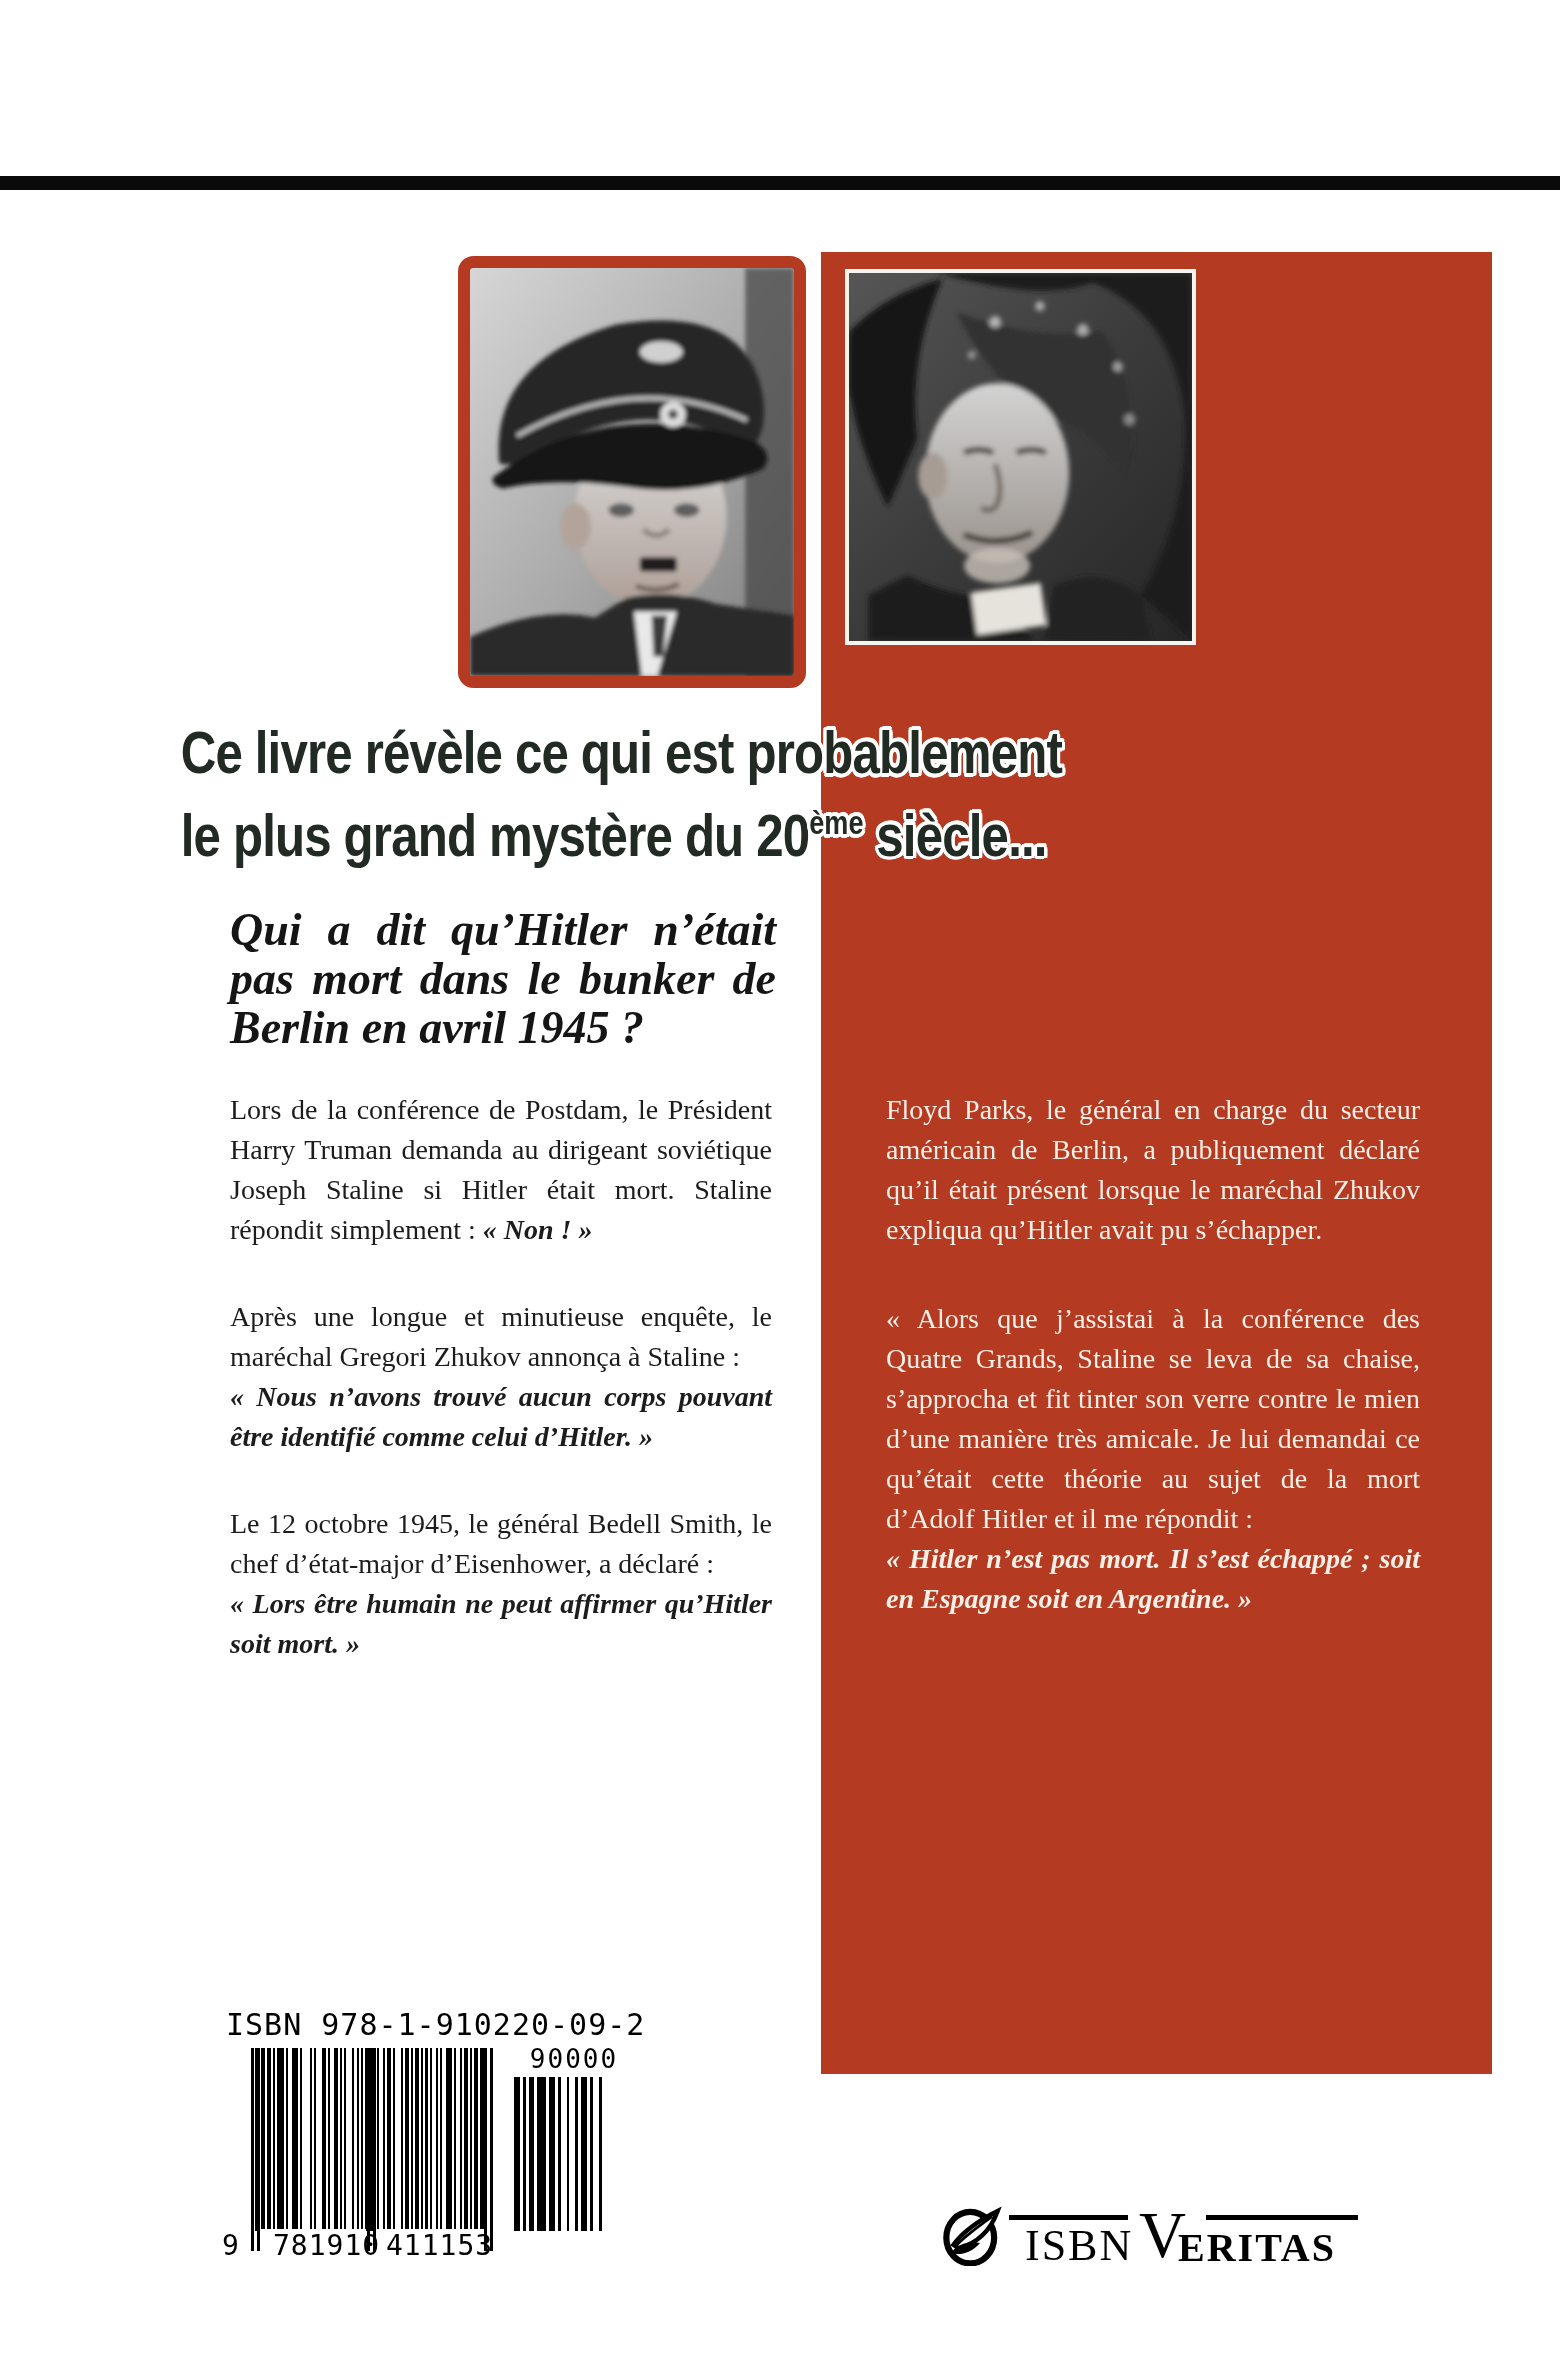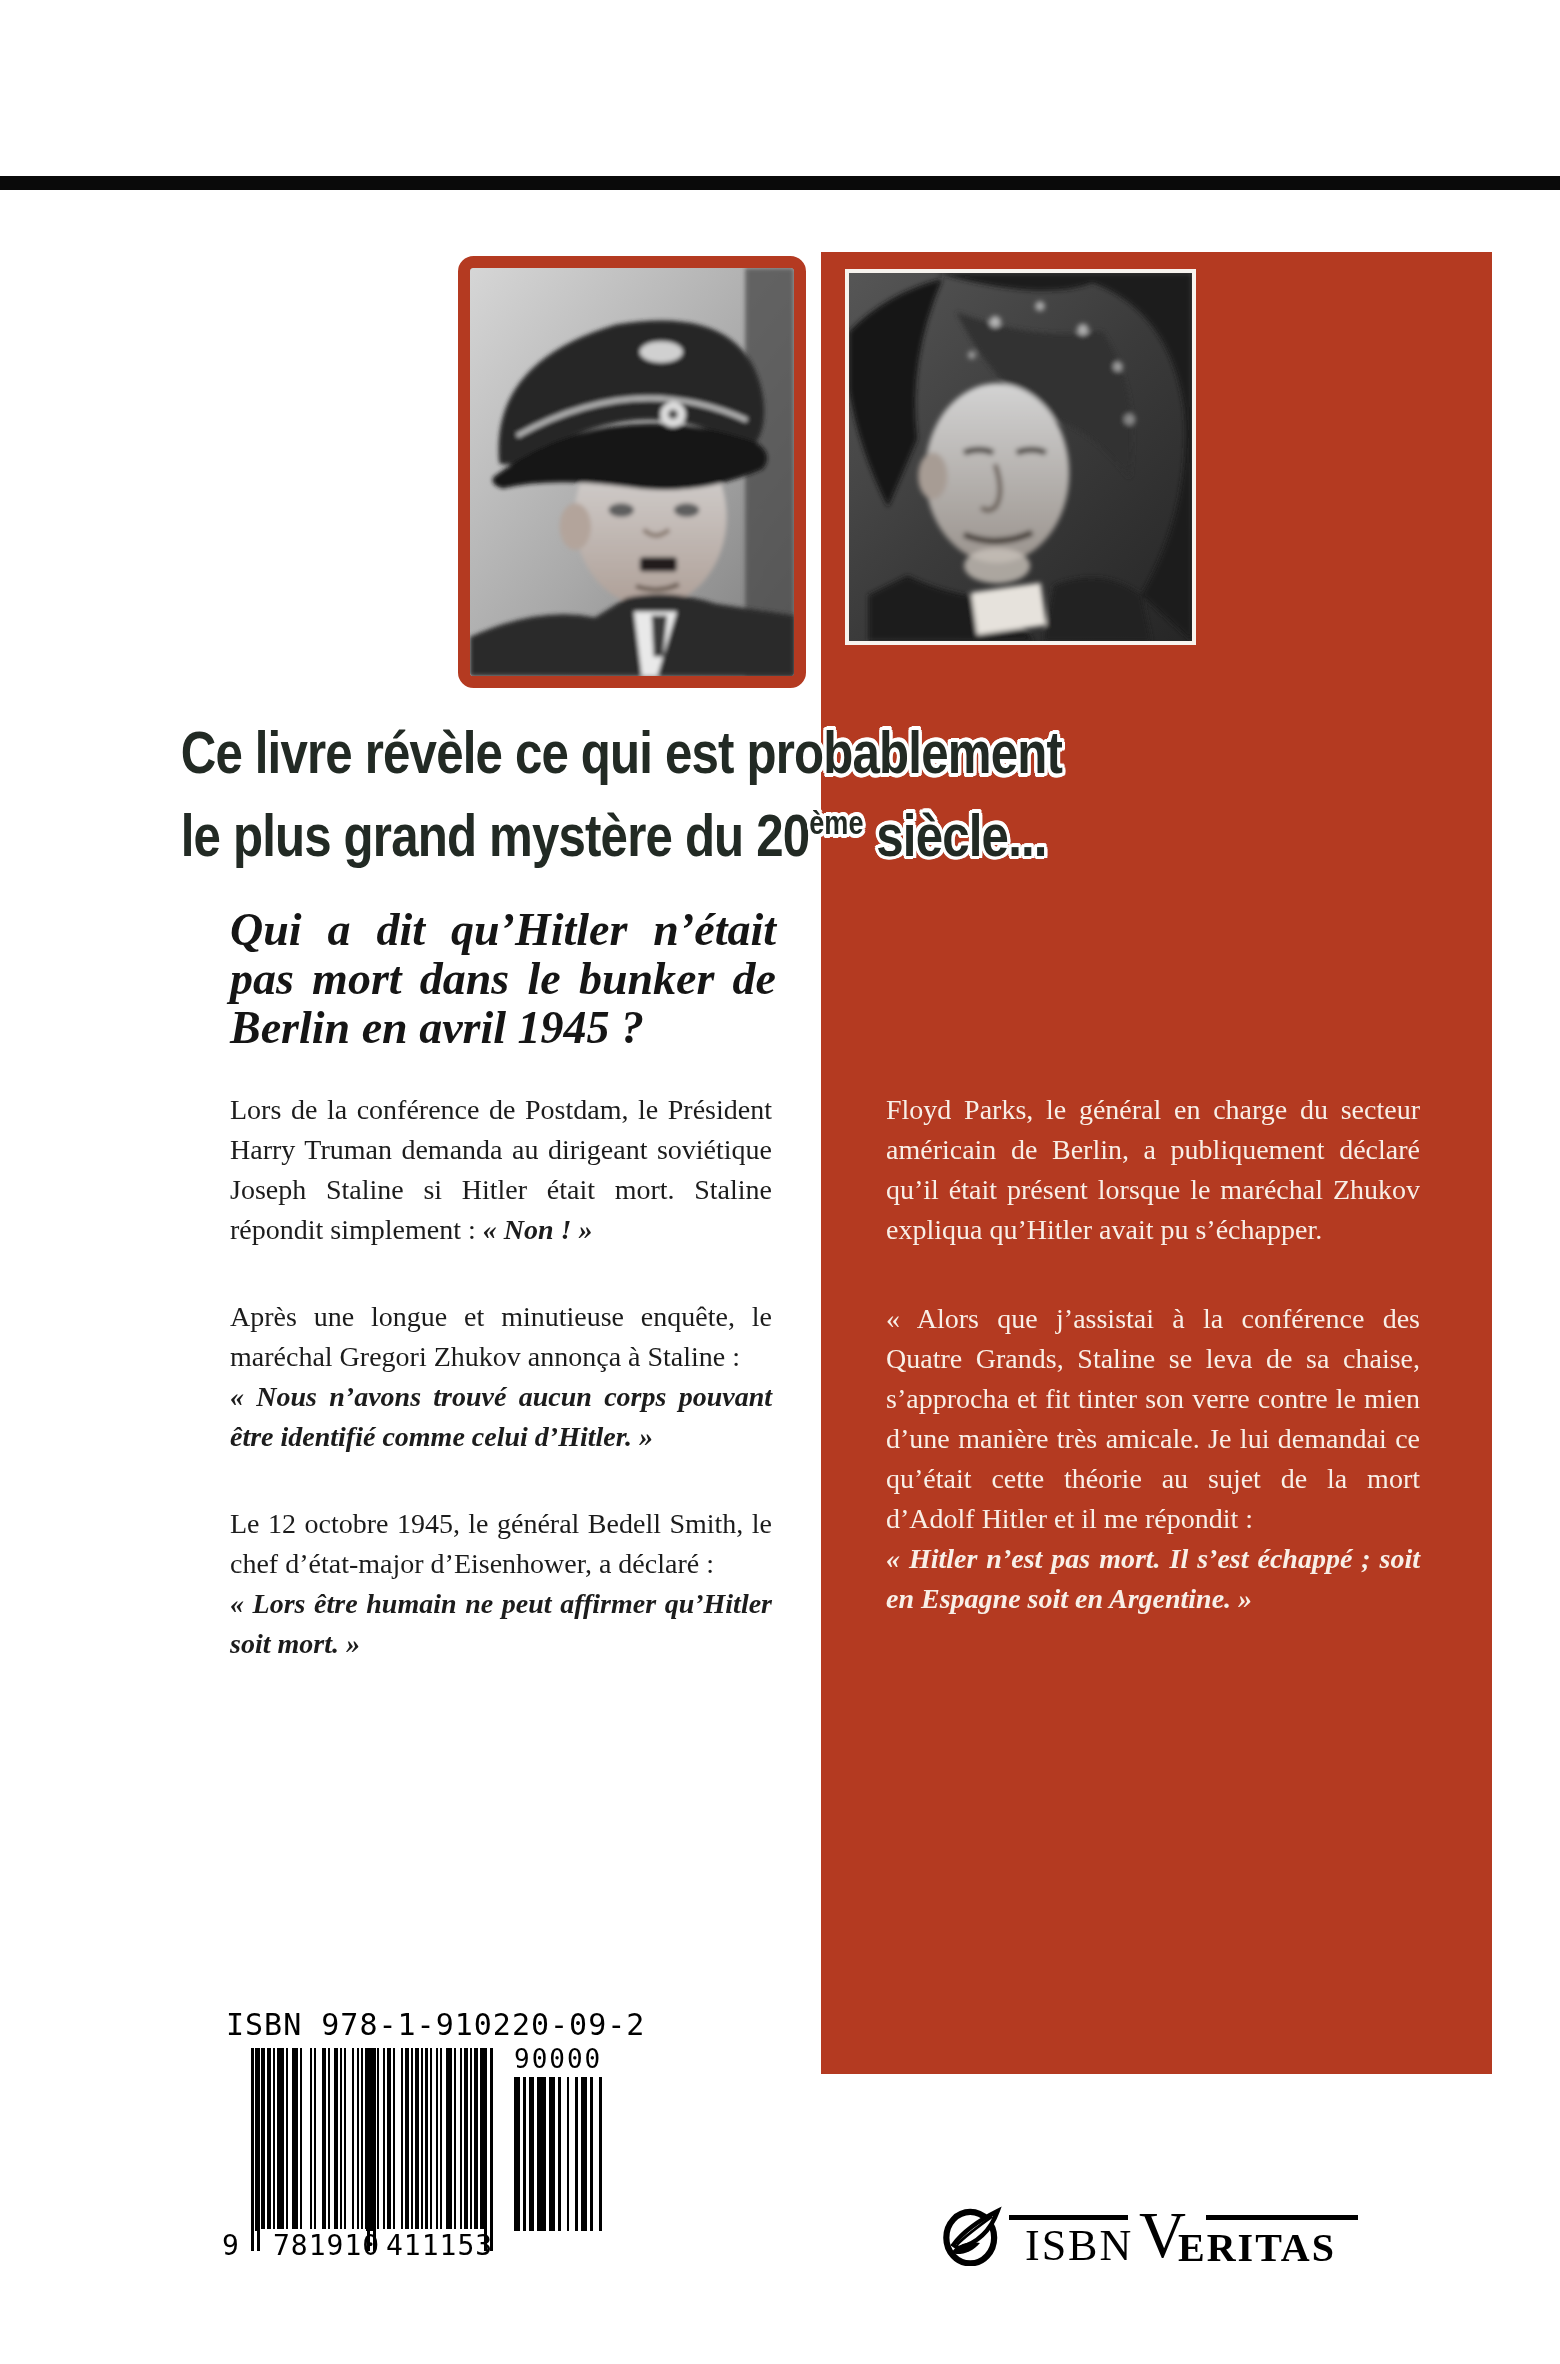--- a/index.html
+++ b/index.html
@@ -59,21 +59,21 @@
   .bars{display:flex;height:183px;overflow:hidden;}
   .bc-bar{height:100%;flex:0 0 auto;}
   .guard{position:absolute;top:0;width:2.9px;height:203px;background:#000;}
   .digit-patch{position:absolute;top:181px;height:27px;background:#fff;}
   .bc-digit{
     position:absolute;top:2229px;font-family:"DejaVu Sans Mono",monospace;
     font-size:28px;color:#000;letter-spacing:1px;white-space:nowrap;
   }
   .barcode-supp{position:absolute;left:514px;top:2044px;width:120px;height:191px;}
   .supp-price{
-    position:absolute;left:0;top:0;width:120px;text-align:left;
+    position:absolute;left:0;top:0;width:120px;text-align:center;
     font-family:"DejaVu Sans Mono",monospace;font-size:26px;color:#000;letter-spacing:2px;
   }
   .supp-bars{position:absolute;left:0;top:33px;width:120px;height:154px;display:flex;overflow:hidden;}
   
   .publisher{position:absolute;left:941px;top:2202px;width:429px;height:66px;color:#000;}
   .publisher .o-icon{position:absolute;left:0;top:2px;width:62px;height:62px;}
   .logo-rule{position:absolute;top:12.7px;height:4.9px;background:#000;}
   .rule-1{left:68px;width:119px;}
   .rule-2{left:265px;width:152px;}
   .logo-txt{position:absolute;bottom:0;line-height:1;font-family:"Liberation Serif",serif;}

